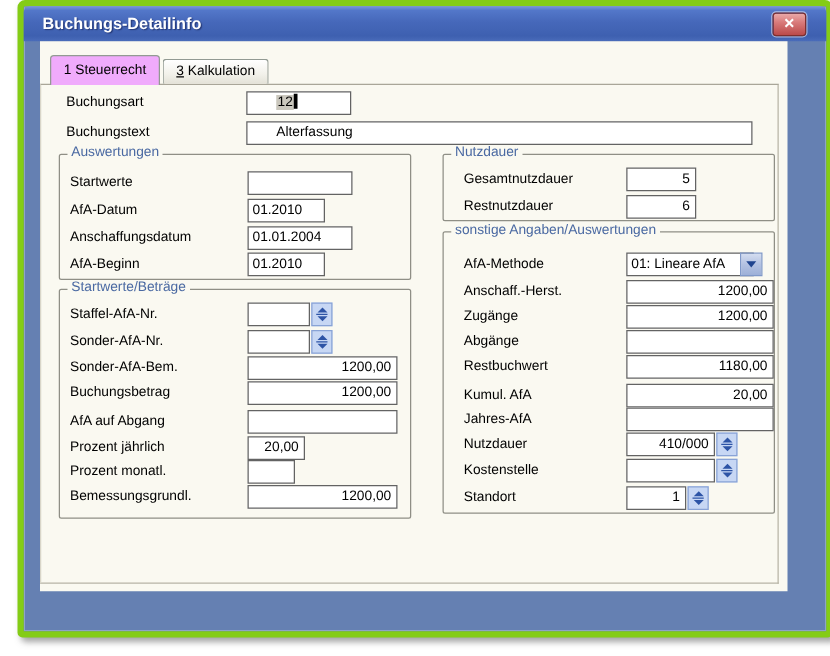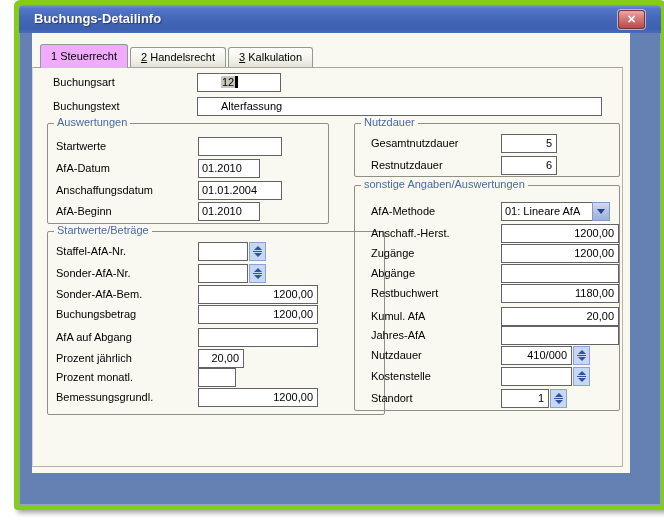--- a/index.html
+++ b/index.html
@@ -68,23 +68,20 @@
       </div>
     </div>
 
     <div class="page">
 
       <div class="tabstrip">
         <div class="tab active">
           <span class="hot"></span><span>1 Steuerrecht</span>
         </div>
         <div class="tab">
-          <span class="hot">2</span><span> Handelsrecht</span>
-        </div>
-        <div class="tab">
           <span class="hot">3</span><span> Kalkulation</span>
         </div>
       </div>
 
       <div class="tabbody"></div>
 
       <div class="toprow" style="top:40px">
         <span class="lbl">Buchungsart</span>
         <div class="fld w84"><span class="selval">12</span><span class="caret"></span></div>
       </div>
@@ -106,21 +103,21 @@
         <div class="grow" style="top:57px">
           <span class="lbl">Anschaffungsdatum</span>
           <div class="fld w84">01.01.2004</div>
         </div>
         <div class="grow" style="top:78px">
           <span class="lbl">AfA-Beginn</span>
           <div class="fld w62">01.2010</div>
         </div>
       </div>
 
-      <div class="group g-left" style="left:15px;top:198px;width:338px;height:184px">
+      <div class="group g-left" style="left:15px;top:198px;width:282px;height:184px">
         <span class="gtitle">Startwerte/Beträge</span>
         <div class="grow" style="top:10px">
           <span class="lbl">Staffel-AfA-Nr.</span>
           <div class="fld w50"></div>
           <div class="spin" style="left:201px">
             <span class="t-up"></span>
               <span class="t-bar"></span>
               <span class="t-down"></span>
           </div>
         </div>

